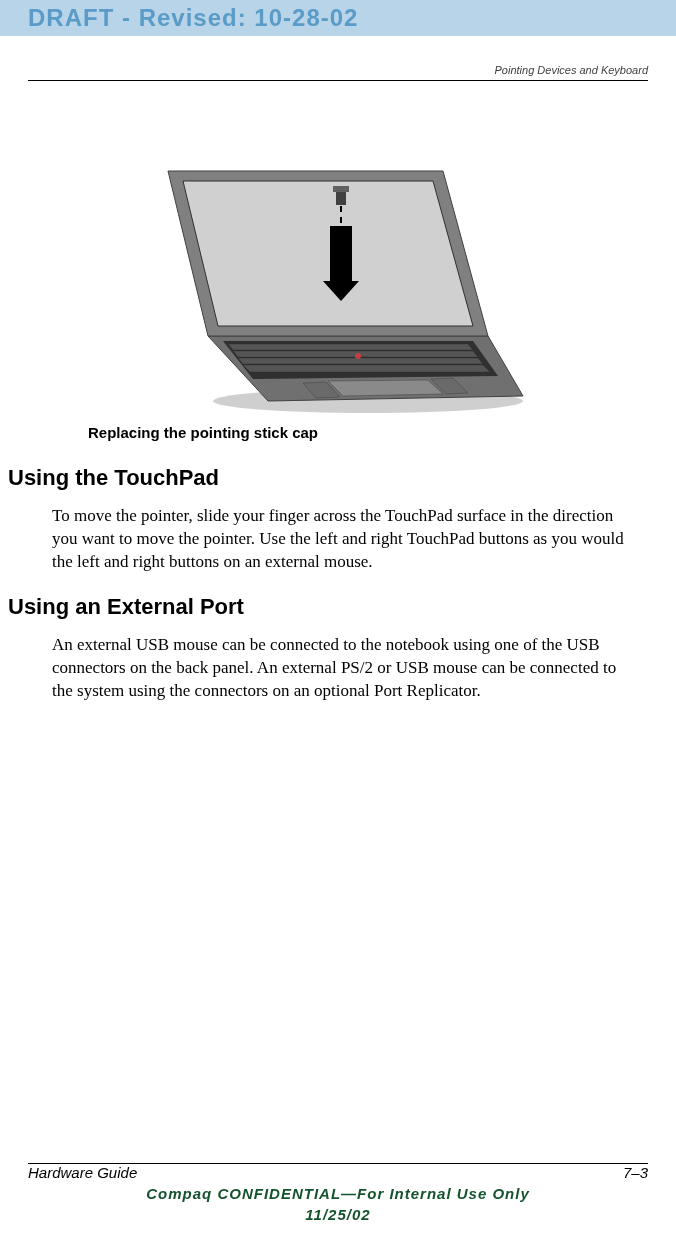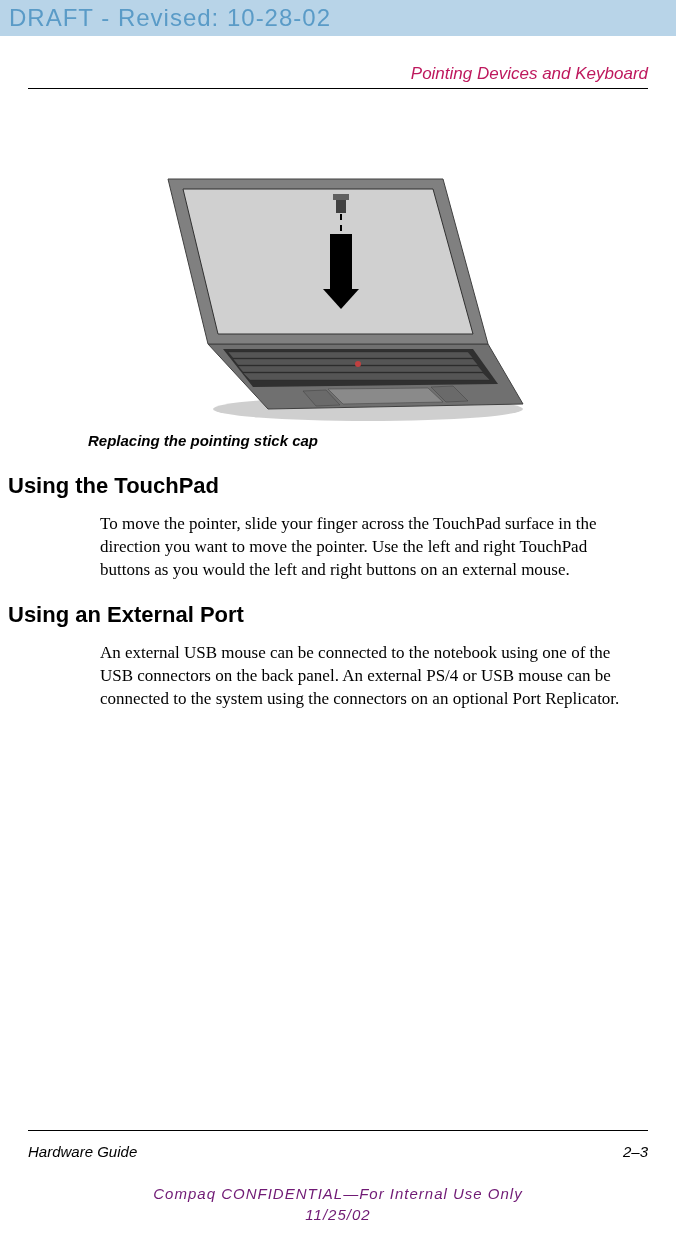--- a/index.html
+++ b/index.html
@@ -5,100 +5,99 @@
     * { margin: 0; padding: 0; box-sizing: border-box; }
     body {
       width: 676px;
       height: 1249px;
       background: white;
       font-family: 'Times New Roman', Times, serif;
       position: relative;
     }
     .draft-banner {
       background: #b8d4e8;
-      padding: 4px 9px;
+      padding: 4px 28px;
       font-family: Arial, Helvetica, sans-serif;
-      font-weight: normal;
+      font-weight: bold;
       font-size: 24px;
       color: #5a9bc7;
       letter-spacing: 1px;
     }
     .header-section {
       margin: 28px 28px 0 28px;
     }
     .header-title {
       text-align: right;
       font-style: italic;
       font-family: Arial, Helvetica, sans-serif;
-      font-size: 17px;
-      color: #be185d;
+      font-size: 11px;
+      color: #404040;
       padding-bottom: 4px;
       border-bottom: 1.5px solid #000;
     }
     .content {
       padding: 0 28px;
     }
     .figure-area {
       margin-top: 55px;
       display: flex;
       justify-content: center;
     }
     .laptop-svg {
       width: 380px;
       height: 280px;
     }
     .figure-caption {
       font-family: Arial, Helvetica, sans-serif;
-      font-style: italic;
       font-weight: bold;
       font-size: 15px;
       margin-top: 8px;
       margin-left: 60px;
       margin-bottom: 24px;
     }
     .section-heading {
       font-family: Arial, Helvetica, sans-serif;
       font-weight: bold;
       font-size: 22px;
       margin-left: -20px;
       margin-top: 8px;
       margin-bottom: 14px;
     }
     .body-text {
       font-size: 17px;
       line-height: 1.35;
-      margin-left: 72px;
+      margin-left: 24px;
       margin-right: 10px;
       margin-bottom: 20px;
     }
     .footer {
       position: absolute;
       bottom: 24px;
       left: 28px;
       right: 28px;
     }
     .footer-line {
       border-top: 1.5px solid #000;
-      padding-top: 12px;
+      padding-top: 0;
       display: flex;
       justify-content: space-between;
       font-style: italic;
       font-family: Arial, Helvetica, sans-serif;
       font-size: 15px;
       text-align: center;
     }
     .footer-confidential {
       text-align: center;
       font-family: Arial, Helvetica, sans-serif;
       font-style: italic;
-      font-weight: normal;
+      font-weight: bold;
       font-size: 15px;
-      color: #701a75;
+      color: #14532d;
       letter-spacing: 1px;
-      margin-top: 23px;
+      margin-top: 2px;
       line-height: 1.4;
     }
   </style>
 </head>
 <body>
 
 <div class="draft-banner">DRAFT - Revised: 10-28-02</div>
 
 <div class="header-section">
   <div class="header-title">Pointing Devices and Keyboard</div>
@@ -143,26 +142,26 @@
       <circle cx="210" cy="220" r="3" fill="#c04040"></circle>
     </svg>
   </div>
 
   <div class="figure-caption">Replacing the pointing stick cap</div>
 
   <h2 class="section-heading">Using the TouchPad</h2>
   <p class="body-text">To move the pointer, slide your finger across the TouchPad surface in the direction you want to move the pointer. Use the left and right TouchPad buttons as you would the left and right buttons on an external mouse.</p>
 
   <h2 class="section-heading">Using an External Port</h2>
-  <p class="body-text">An external USB mouse can be connected to the notebook using one of the USB connectors on the back panel. An external PS/4 or USB mouse can be connected to the system using the connectors on an optional Port Replicator.</p>
+  <p class="body-text">An external USB mouse can be connected to the notebook using one of the USB connectors on the back panel. An external PS/2 or USB mouse can be connected to the system using the connectors on an optional Port Replicator.</p>
 
 </div>
 
 <div class="footer">
   <div class="footer-line">
     <span>Hardware Guide</span>
-    <span>2–3</span>
+    <span>7–3</span>
   </div>
   <div class="footer-confidential">
     <div>Compaq CONFIDENTIAL—For Internal Use Only</div>
     <div>11/25/02</div>
   </div>
 </div>
 
 </body></html>

